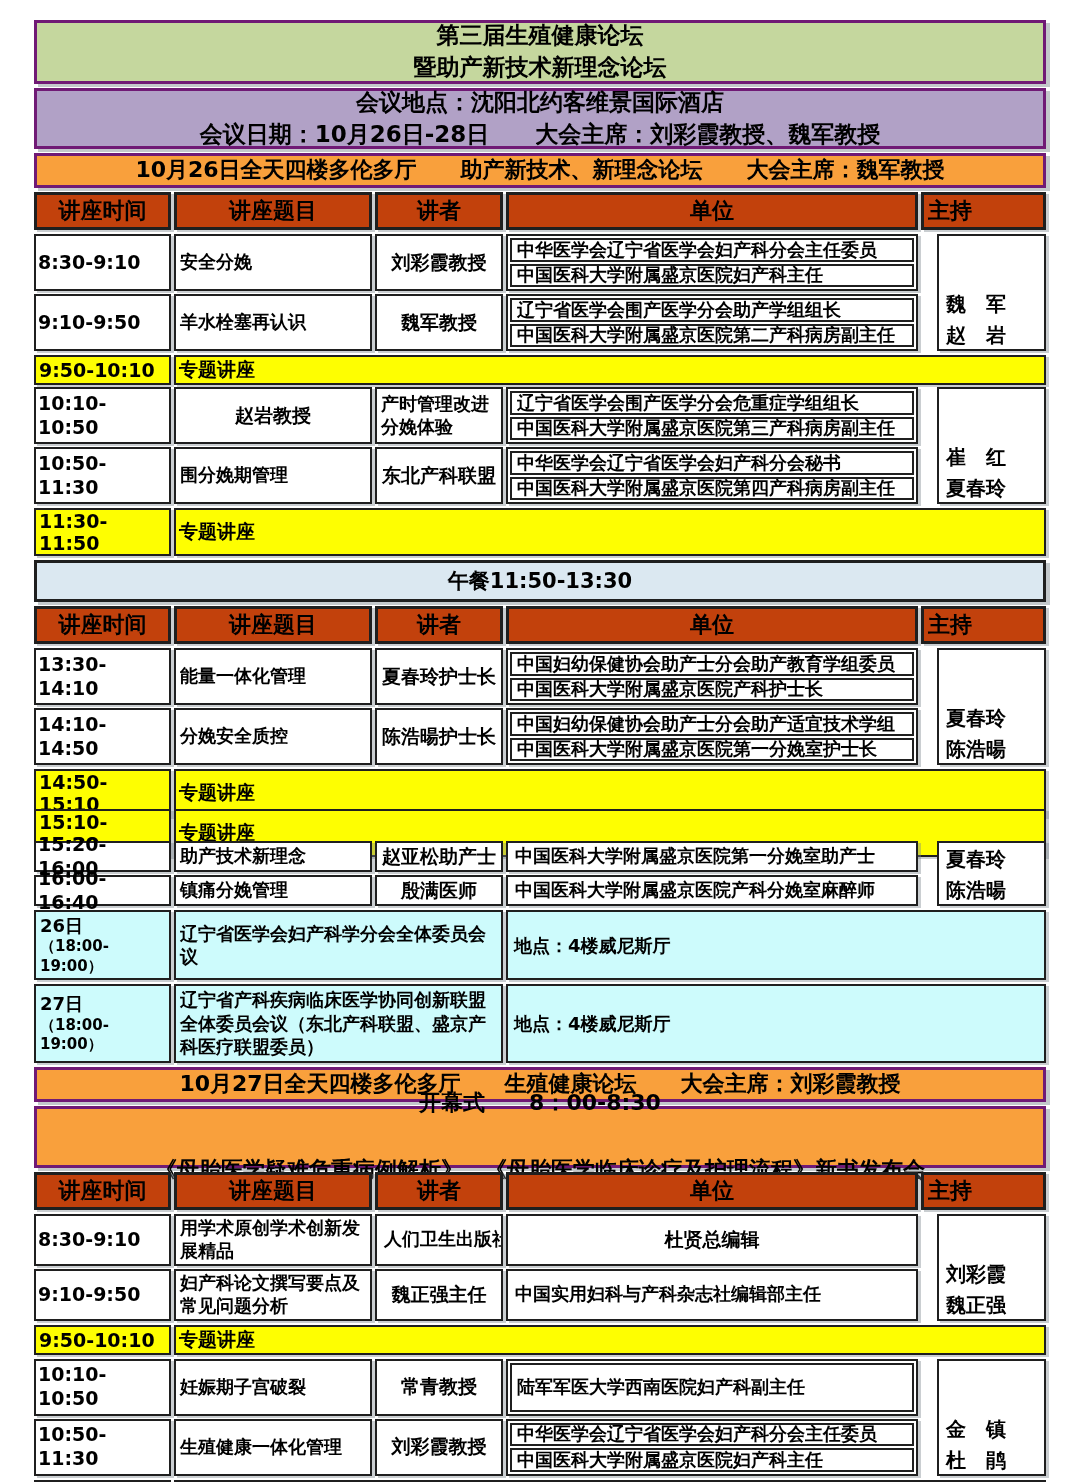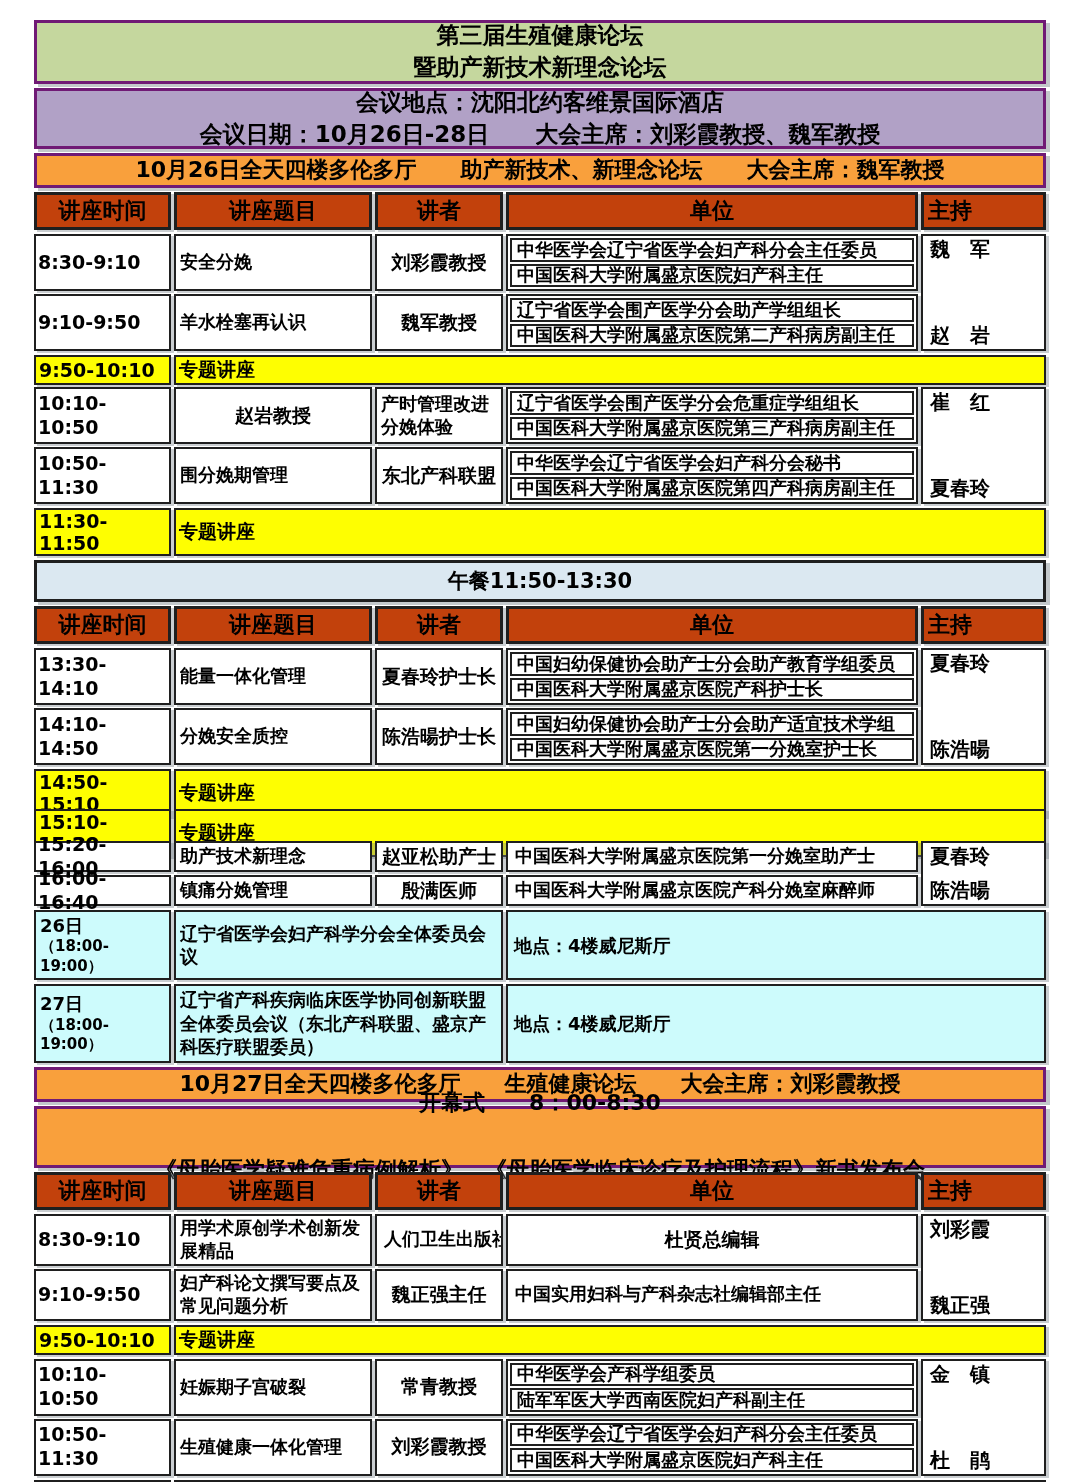--- a/index.html
+++ b/index.html
@@ -41,22 +41,22 @@
   .title   { font-size:18px; }
   .speaker { justify-content:center; text-align:center; }
   .unitwrap{ flex-direction:column; align-items:stretch; padding:2px !important; gap:2px; }
   .subunit {
     border:2px solid #1f1f1f; flex:1; display:flex; align-items:center;
     padding:0 5px; font-size:18px; white-space:nowrap; overflow:hidden;
   }
   .unit-single { font-size:18px; padding:0 7px; white-space:nowrap; overflow:hidden; }
   .host {
     grid-column:5; grid-row:1 / 3;
-    flex-direction:column; justify-content:space-between; align-items:flex-start;
-    padding-left:7px !important; font-size:20px; gap:6px;
+    flex-direction:column; justify-content:flex-end; align-items:flex-start;
+    padding-left:7px !important; font-size:20px; gap:6px;margin-left:16px;
   }
 
   .sprow { display:grid; grid-template-columns:137px 1fr; gap:3px; }
   .sprow > div {
     background:#fefe01; border:2px solid #1f1f1f;
     display:flex; align-items:center; font-size:19px; padding:0 3px;
     box-shadow:3px 2px 0 rgba(122,132,140,.4);
   }
 
   .lunch {
@@ -275,21 +275,20 @@
   <div class="sprow" style="height:30px">
     <div>9:50-10:10</div>
     <div>专题讲座</div>
   </div>
 
   <div class="grp" style="--rh:57px">
     <div class="cell time">10:10-10:50</div>
     <div class="cell title">妊娠期子宫破裂</div>
     <div class="cell speaker">常青教授</div>
     <div class="cell unitwrap">
-      <div class="subunit">中华医学会产科学组委员</div>
       <div class="subunit">陆军军医大学西南医院妇产科副主任</div>
     </div>
     <div class="cell host">
       <div>金　镇</div>
       <div>杜　鹃</div>
     </div>
     <div class="cell time">10:50-11:30</div>
     <div class="cell title">生殖健康一体化管理</div>
     <div class="cell speaker">刘彩霞教授</div>
     <div class="cell unitwrap">

